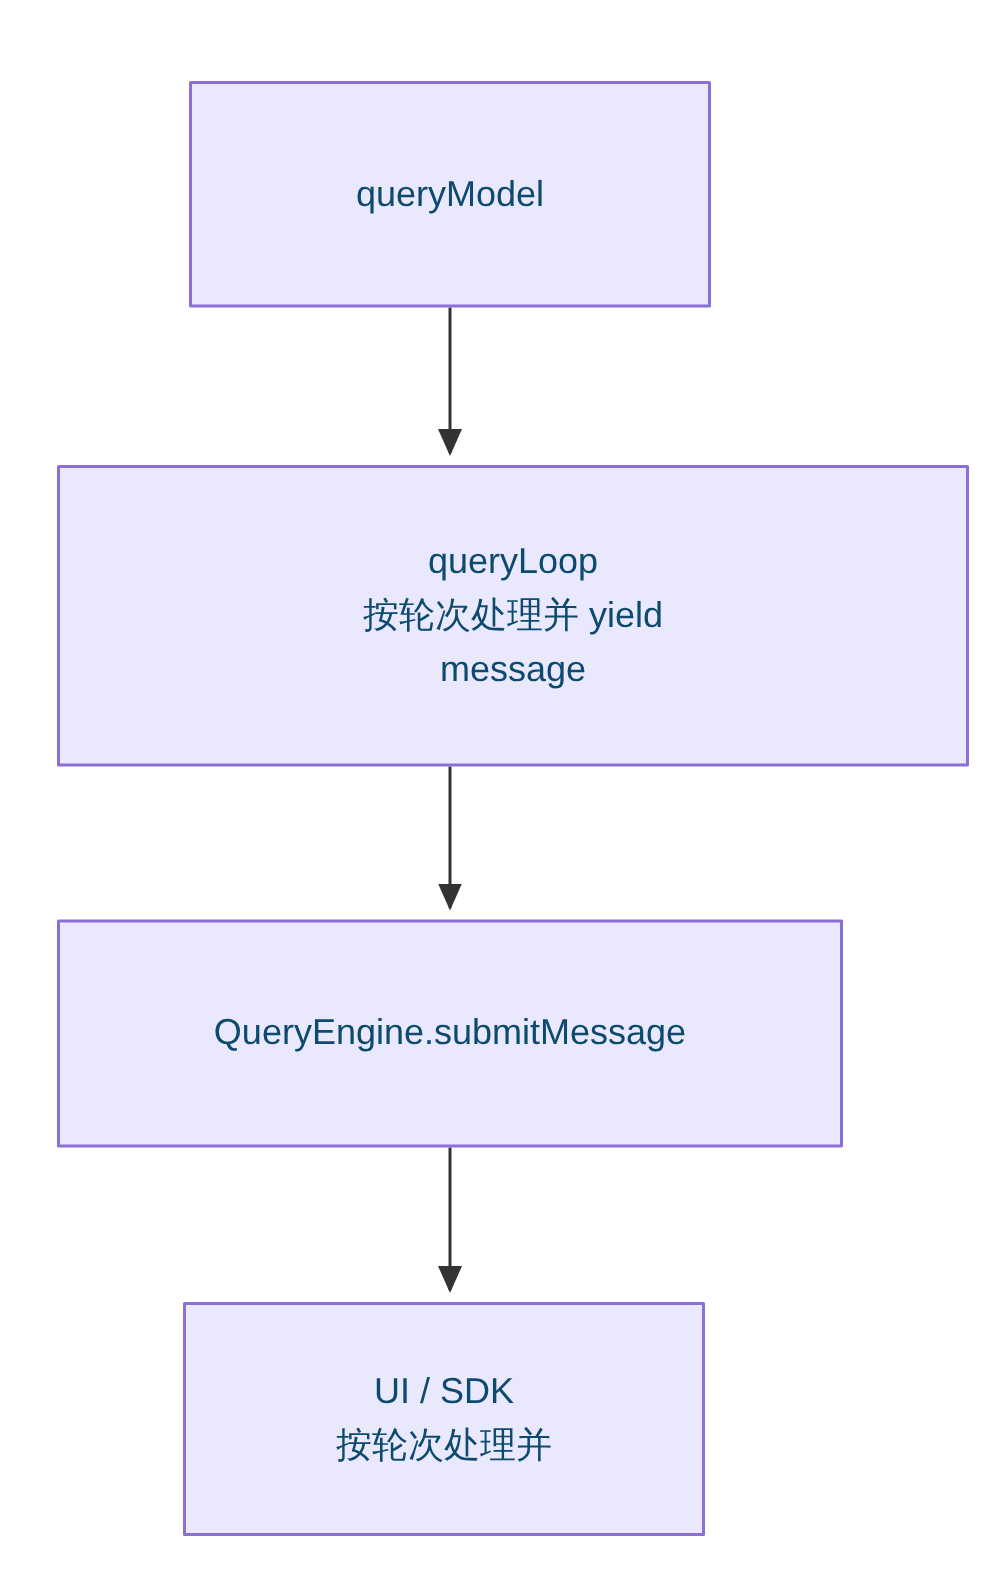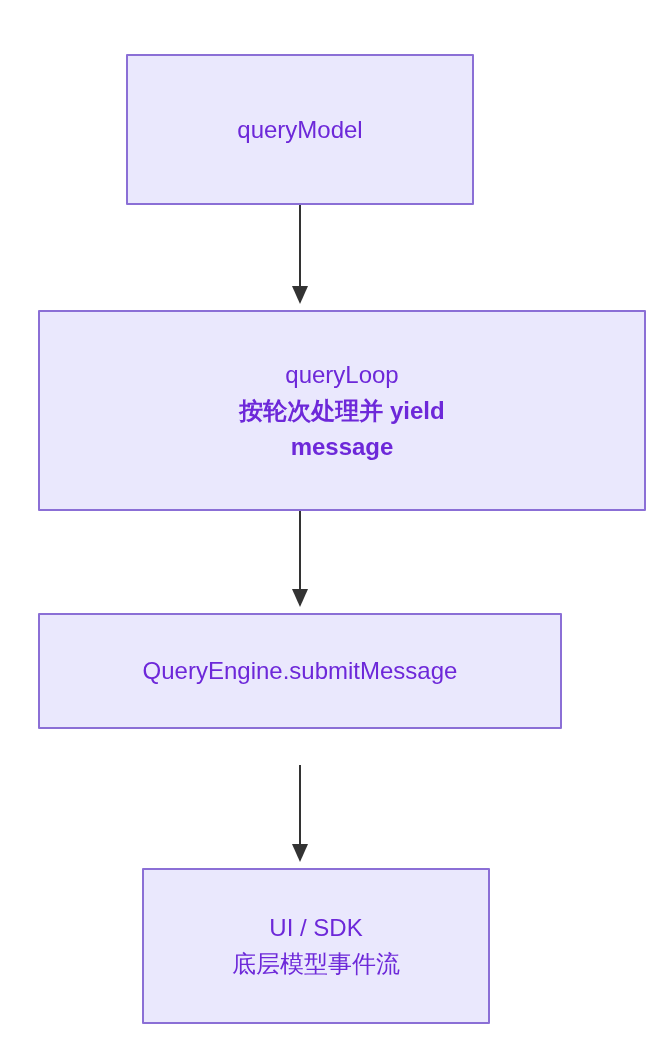--- a/index.html
+++ b/index.html
@@ -26,21 +26,21 @@
     position: absolute;
     box-sizing: border-box;
     background: #eae8fd;
     border: 2px solid #8b6fd6;
     border-radius: 1px;
     display: flex;
     flex-direction: column;
     align-items: center;
     justify-content: center;
     text-align: center;
-    color: #6d28d9;
+    color: #0c4a6e;
     font-size: 24px;
     line-height: 36px;
     padding: 4px 14px;
   }
   .node-line {
     display: block;
     white-space: normal;
     word-break: normal;
   }
   
@@ -51,30 +51,29 @@
     height: 151px;
   }
   #node-queryloop {
     left: 38px;
     top: 310px;
     width: 608px;
     height: 201px;
   }
   #node-queryloop .node-line.wrap {
     max-width: 250px;
-    font-weight: bold;
   }
   #node-submitmessage {
     left: 38px;
     top: 613px;
     width: 524px;
-    height: 116px;
+    height: 152px;
   }
   #node-uisdk {
-    left: 142px;
+    left: 122px;
     top: 868px;
     width: 348px;
     height: 156px;
   }
   
   .edge {
     position: absolute;
     left: 0;
     top: 0;
     width: 662px;
@@ -109,16 +108,16 @@
     <span class="node-line">queryLoop</span>
     <span class="node-line wrap">按轮次处理并 yield message</span>
   </div>
 
   <div class="node" id="node-submitmessage">
     <span class="node-line">QueryEngine.submitMessage</span>
   </div>
 
   <div class="node" id="node-uisdk">
     <span class="node-line">UI / SDK</span>
-    <span class="node-line">底层模型事件流</span>
+    <span class="node-line">按轮次处理并</span>
   </div>
 
 </div>
 
 </body></html>

